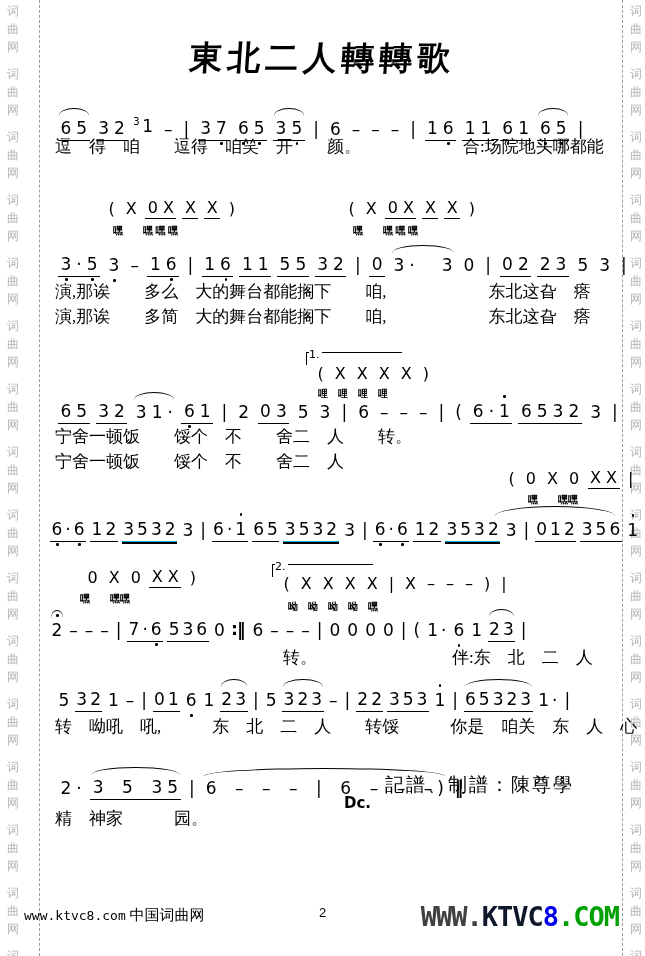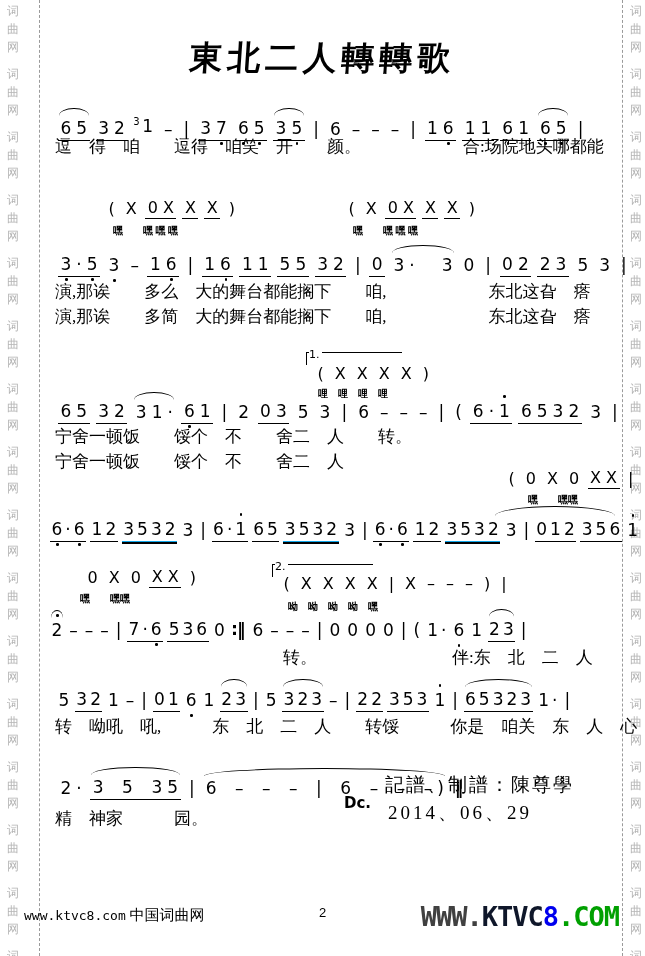--- a/index.html
+++ b/index.html
@@ -209,19 +209,18 @@
   <div class="r lyr" id="r5lA">转。</div>
   <div class="r lyr" id="r5lB">伴:东　北　二　人</div>
 
   <div class="r notation tight" id="r6n"><span class="grp"><span class="nt">5</span></span><span class="grp u1"><span class="nt">3</span><span class="nt">2</span></span><span class="grp"><span class="nt">1</span></span><span class="grp"><span class="nt">–</span></span><span class="grp"><span class="nt">|</span></span><span class="grp u1"><span class="nt">0</span><span class="nt">1</span></span><span class="grp"><span class="nt db">6</span></span><span class="grp"><span class="nt">1</span></span><span class="grp u1 sl"><span class="nt">2</span><span class="nt">3</span></span><span class="grp"><span class="nt">|</span></span><span class="grp"><span class="nt">5</span></span><span class="grp u1 sl"><span class="nt">3</span><span class="nt">2</span><span class="nt">3</span></span><span class="grp"><span class="nt">–</span></span><span class="grp"><span class="nt">|</span></span><span class="grp u1"><span class="nt">2</span><span class="nt">2</span></span><span class="grp u1"><span class="nt">3</span><span class="nt">5</span><span class="nt">3</span></span><span class="grp"><span class="nt da">1</span></span><span class="grp"><span class="nt">|</span></span><span class="grp u1 sl"><span class="nt">6</span><span class="nt">5</span><span class="nt">3</span><span class="nt">2</span><span class="nt">3</span></span><span class="grp"><span class="nt">1</span><span class="nt">·</span></span><span class="grp"><span class="nt">|</span></span></div>
   <div class="r lyr" id="r6l">转　呦吼　吼,　　　东　北　二　人　　转馁　　　你是　咱关　东　人　心　　中的</div>
 
   <div class="r notation" id="r7n"><span class="grp"><span class="nt">2</span><span class="nt">·</span></span><span class="grp u1 sl"><span class="nt">3</span><span class="nt"> </span><span class="nt">5</span><span class="nt"> </span><span class="nt">3</span><span class="nt">5</span></span><span class="grp"><span class="nt">|</span></span><span class="grp sl"><span class="nt">6</span><span class="nt"> </span><span class="nt">–</span><span class="nt"> </span><span class="nt">–</span><span class="nt"> </span><span class="nt">–</span><span class="nt"> </span><span class="nt">|</span><span class="nt"> </span><span class="nt">6</span><span class="nt"> </span><span class="nt">–</span><span class="nt"> </span><span class="nt">–</span><span class="nt"> </span><span class="nt">–</span><span class="nt">)</span></span><span class="grp"><span class="nt bold">‖</span></span></div>
   <div class="r" id="r7dc">Dc.</div>
   <div class="r lyr" id="r7l">精　神家　　　园。</div>
   <div class="r" id="credit1">記譜、制譜：陳尊學</div>
-  <div class="r" id="credit2">2014、06、29</div>
 
   <div class="r" id="footer-left"><span>www.ktvc8.com</span><span class="site"> 中国词曲网</span></div>
   <div class="r" id="page-num">2</div>
   <div id="logo"><span style="color: #404040;">WWW.</span><span style="color: #0f172a;">KTVC</span><span style="color: rgb(0, 0, 238);">8</span><span style="color: rgb(0, 160, 0);">.</span><span style="color: rgb(0, 160, 0);">COM</span></div>
 
 </div>
 
 </body></html>

